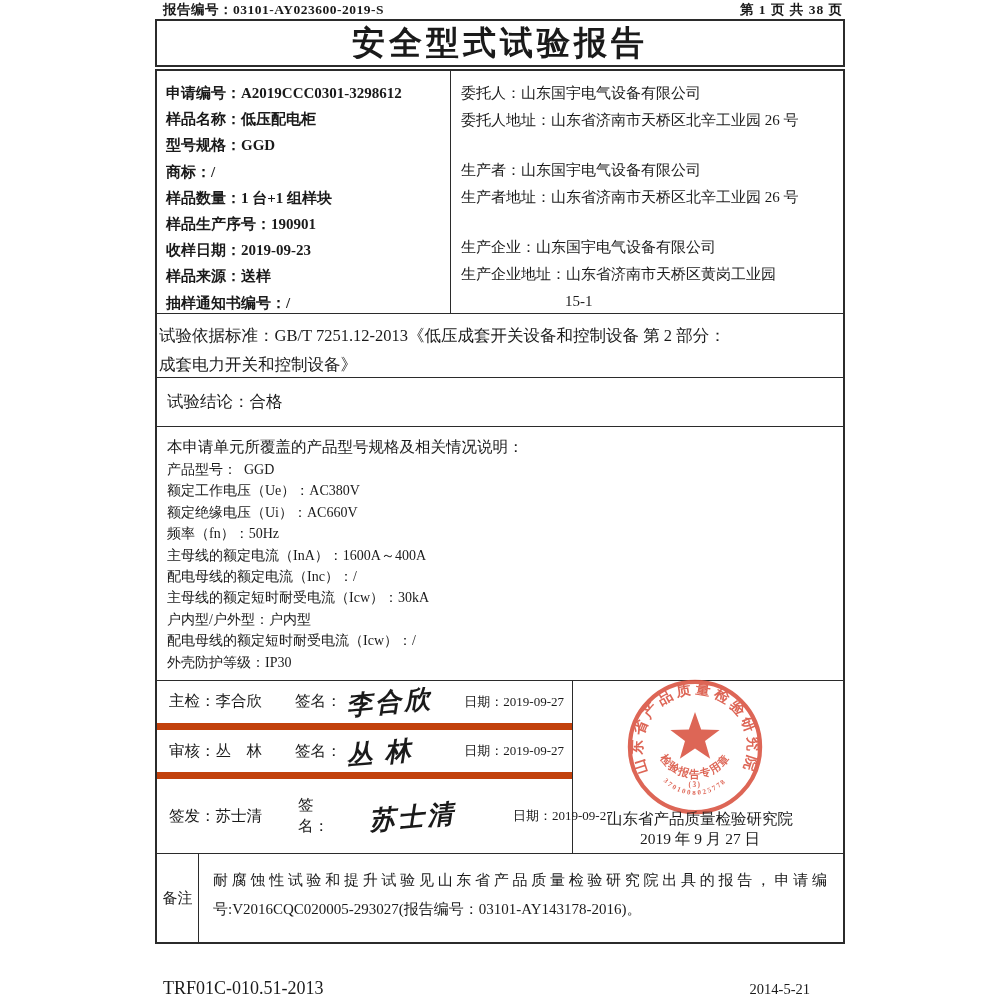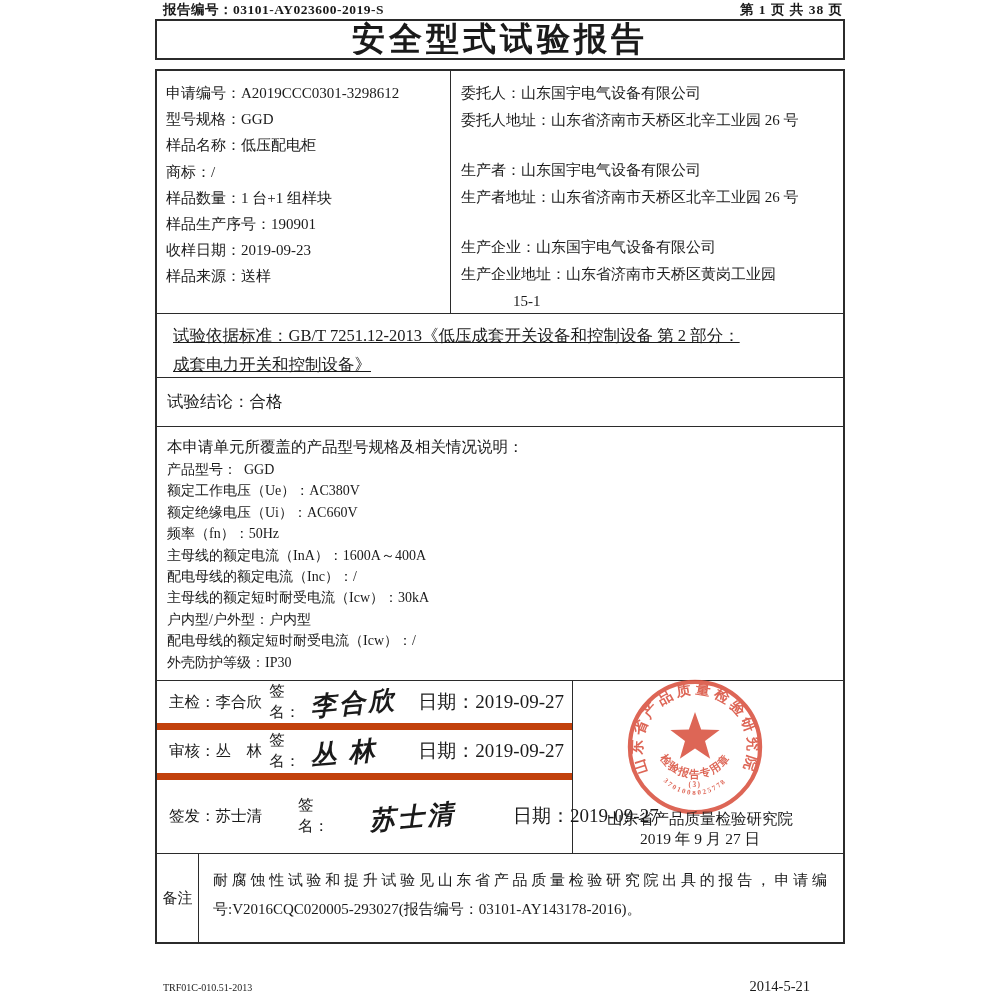--- a/index.html
+++ b/index.html
@@ -10,41 +10,41 @@
   }
   .sheet{position:absolute;left:155px;top:0;width:690px;height:1000px;}
 
   
   .doc-header{position:absolute;top:1px;left:0;width:100%;display:flex;
     justify-content:space-between;font-weight:bold;font-size:13.5px;}
   .doc-header .hl{padding-left:8px;letter-spacing:.5px;}
   .doc-header .hr{padding-right:2px;letter-spacing:1px;}
 
   
-  .title-box{position:absolute;top:19px;left:0;width:100%;height:41px;
+  .title-box{position:absolute;top:19px;left:0;width:100%;height:48px;
     border:2px solid #2b2b2b;box-sizing:border-box;display:flex;
     align-items:center;justify-content:center;font-size:33px;font-weight:bold;
     letter-spacing:4px;}
 
   
   .main-table{position:absolute;top:69px;left:0;width:100%;
     border:2px solid #2b2b2b;box-sizing:border-box;background:#fff;}
   .trow{border-bottom:1px solid #2b2b2b;box-sizing:border-box;}
   .trow:last-child{border-bottom:none;}
 
   .row-info{display:flex;height:243px;}
   .cell-sample{width:294px;border-right:1px solid #2b2b2b;box-sizing:border-box;
-    padding:9px 4px 0 9px;}
+    padding:9px 4px 0 9px;font-weight:bold;}
   .cell-sample .line{font-size:15px;line-height:26.2px;white-space:pre;}
   .cell-party{flex:1;padding:9px 4px 0 10px;box-sizing:border-box;}
   .party-group{margin-bottom:23px;}
   .party-group .line{font-size:15px;line-height:27px;white-space:pre;}
-  .line-indent{margin-left:52px;}
-
-  .row-standard{height:64px;padding:7px 10px 0 16px;box-sizing:border-box;text-decoration:underline;}
+  .line-indent{margin-left:104px;}
+
+  .row-standard{height:64px;padding:7px 10px 0 2px;box-sizing:border-box;}
   .row-standard .line{font-size:16.5px;line-height:29px;white-space:pre;}
 
   .row-conclusion{height:49px;display:flex;align-items:center;
     padding-left:10px;font-size:16.5px;}
 
   .row-coverage{height:254px;padding:8px 10px 0 10px;box-sizing:border-box;}
   .coverage-heading{font-size:15.5px;line-height:24px;white-space:pre;}
   .spec-line{font-size:14px;line-height:21.4px;white-space:pre;}
 
   .row-sign{height:173px;display:flex;}
@@ -53,21 +53,21 @@
   .sign-row{display:flex;align-items:center;padding:0 8px 0 12px;
     box-sizing:border-box;border-bottom:7px solid #c2410c;}
   .sign-row.r1{height:49px;}
   .sign-row.r2{height:50px;}
   .sign-row.r3{height:74px;border-bottom:none;gap:36px;}
   .sign-role{width:126px;font-size:15.5px;white-space:pre;}
   .sign-label{font-size:15.5px;}
   .signature{font-size:26px;font-style:italic;font-weight:bold;
     transform:rotate(-5deg);letter-spacing:3px;margin:0 4px;min-width:104px;
     white-space:pre;}
-  .sign-date{margin-left:auto;font-size:19px;white-space:pre;}
+  .sign-date{margin-left:auto;font-size:13px;white-space:pre;}
 
   .stamp-cell{flex:1;position:relative;}
   .stamp-svg{position:absolute;top:-4px;left:52px;width:140px;height:140px;
     opacity:.87;}
   .stamp-svg text{font-family:"Liberation Serif","DejaVu Serif",serif;
     fill:#d9503e;font-weight:bold;}
   .st-ring{font-size:21px;letter-spacing:5px;}
   .st-inner{font-size:15.5px;letter-spacing:1.5px;}
   .st-code{font-size:10.5px;letter-spacing:2px;}
   .st-serial{font-size:10px;letter-spacing:2.8px;}
@@ -77,21 +77,21 @@
   .stamp-date{font-size:15.5px;line-height:19px;}
 
   .row-remark{height:88px;display:flex;}
   .remark-label{width:42px;border-right:1px solid #2b2b2b;box-sizing:border-box;
     display:flex;align-items:center;justify-content:center;font-size:15px;}
   .remark-body{flex:1;padding:12px 16px 0 14px;box-sizing:border-box;
     font-size:15px;line-height:29px;text-align:justify;}
 
   .doc-footer{position:absolute;top:978px;left:0;width:100%;display:flex;
     justify-content:space-between;align-items:baseline;}
-  .doc-footer .fl{padding-left:8px;font-size:10px;}
+  .doc-footer .fl{padding-left:8px;font-size:18px;}
   .doc-footer .fr{padding-right:35px;font-size:14.5px;}
 </style>
 </head>
 <body>
 
 <div class="sheet">
 
   <div class="doc-header">
     <span class="hl">报告编号：03101-AY023600-2019-S</span>
     <span class="hr">第 1 页  共 38 页</span>
@@ -99,27 +99,28 @@
 
   <div class="title-box">
     <span>安全型式试验报告</span>
   </div>
 
   <div class="main-table">
 
     <div class="trow row-info">
       <div class="cell-sample">
         <div class="line">申请编号：A2019CCC0301-3298612</div>
+        <div class="line">样品名称：低压配电柜</div>
         <div class="line">型号规格：GGD</div>
-        <div class="line">样品名称：低压配电柜</div>
         <div class="line">商标：/</div>
         <div class="line">样品数量：1 台+1 组样块</div>
         <div class="line">样品生产序号：190901</div>
         <div class="line">收样日期：2019-09-23</div>
         <div class="line">样品来源：送样</div>
+        <div class="line">抽样通知书编号：/</div>
       </div>
       <div class="cell-party">
         <div class="party-group">
           <div class="line">委托人：山东国宇电气设备有限公司</div>
           <div class="line">委托人地址：山东省济南市天桥区北辛工业园 26 号</div>
         </div>
         <div class="party-group">
           <div class="line">生产者：山东国宇电气设备有限公司</div>
           <div class="line">生产者地址：山东省济南市天桥区北辛工业园 26 号</div>
         </div>

